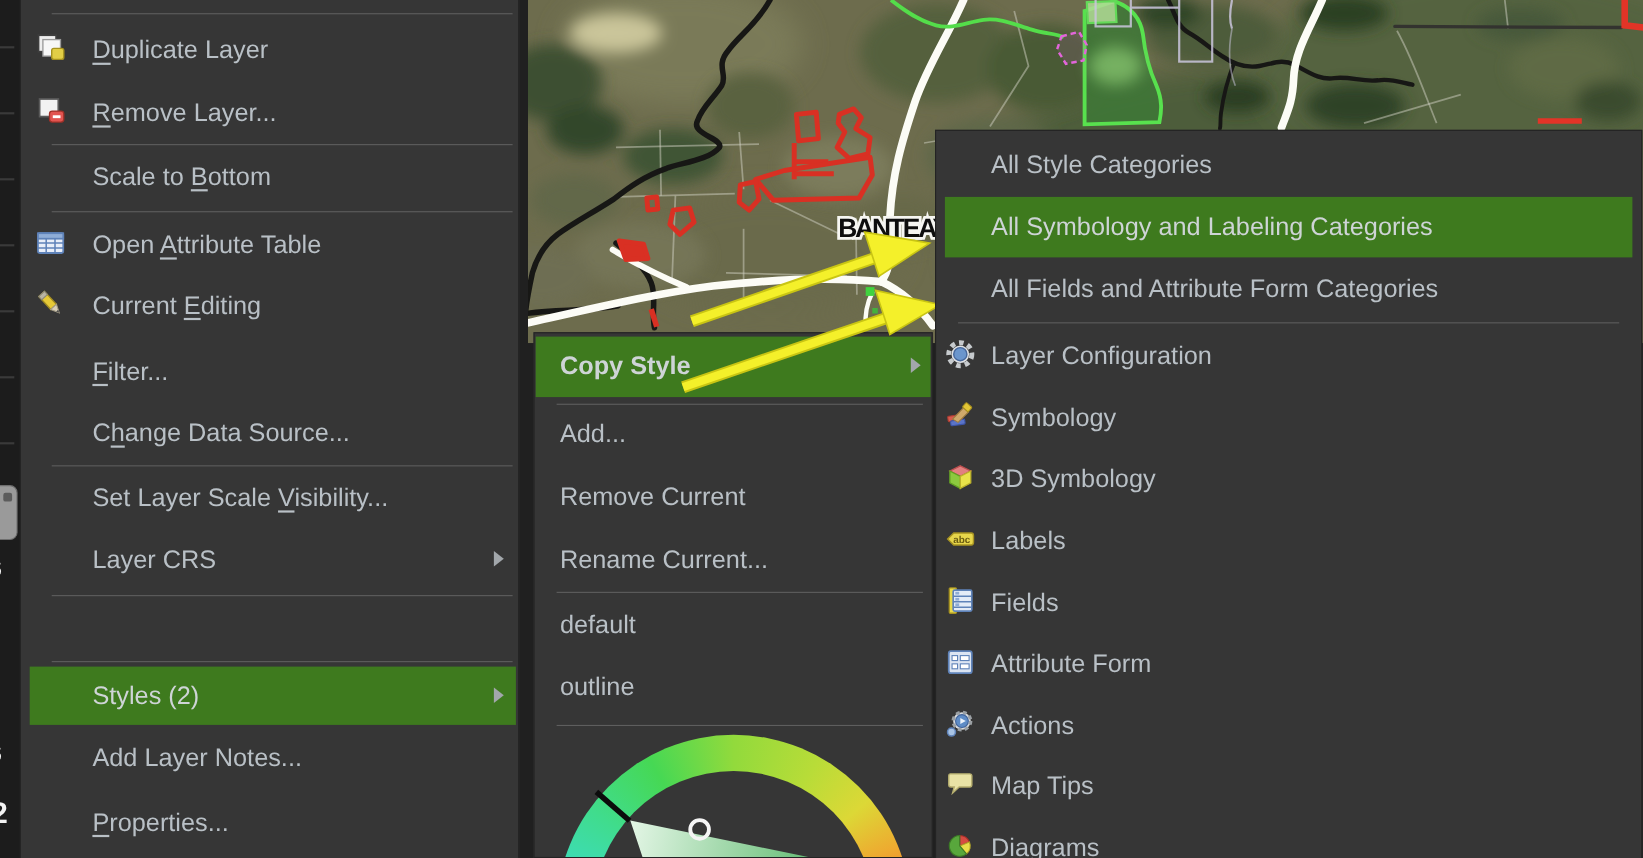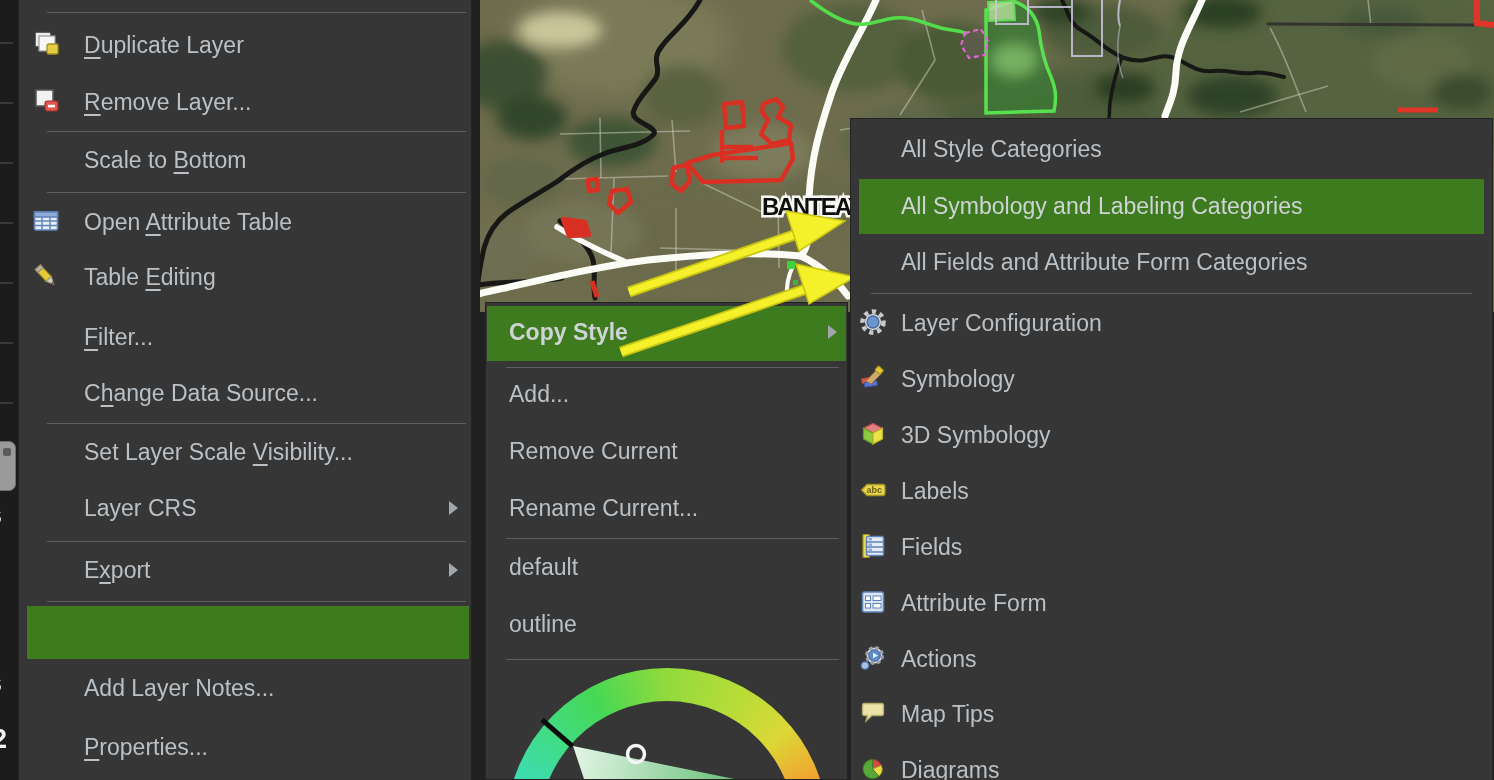--- a/index.html
+++ b/index.html
@@ -236,43 +236,43 @@
         <span class="mi-icon" style="left: 13px;">
           <svg width="28" height="28" viewBox="0 0 28 28">
             <g transform="rotate(-43 14 14)">
               <rect x="10.5" y="2" width="7" height="16" fill="#e6c937" stroke="#a08b23" stroke-width="1.2"></rect>
               <rect x="10.5" y="2" width="7" height="4" fill="#b9b4a4" stroke="#8a8678" stroke-width="1"></rect>
               <polygon points="10.5,18 17.5,18 14,25.5" fill="#d8cfba" stroke="#a39b86" stroke-width="1"></polygon>
               <polygon points="12.8,22.8 15.2,22.8 14,25.5" fill="#4a4a4a"></polygon>
             </g>
           </svg>
         </span>
-        <span class="mi-label" style="left: 65px;"><span class="mn-pre">Table </span><span class="mn-u">E</span><span class="mn-post">diting</span></span>
+        <span class="mi-label" style="left: 65px;"><span class="mn-pre">Current </span><span class="mn-u">E</span><span class="mn-post">diting</span></span>
       </div>
       <div class="menu-row" style="top: 312px;">
         <span class="mi-label" style="left: 65px;"><span class="mn-u">F</span><span class="mn-post">ilter...</span></span>
       </div>
       <div class="menu-row" style="top: 368px;">
         <span class="mi-label" style="left: 65px;"><span class="mn-pre">C</span><span class="mn-u">h</span><span class="mn-post">ange Data Source...</span></span>
       </div>
       <div class="menu-sep" style="top: 423px; left: 28px; right: 5px;"></div>
       <div class="menu-row" style="top: 427px;">
         <span class="mi-label" style="left: 65px;"><span class="mn-pre">Set Layer Scale </span><span class="mn-u">V</span><span class="mn-post">isibility...</span></span>
       </div>
       <div class="menu-row" style="top: 483px;">
         <span class="mi-label" style="left: 65px;"><span class="mn-pre">Layer CRS</span></span>
         <span class="submenu-arrow" style="right: 13px;"></span>
       </div>
       <div class="menu-sep" style="top: 541px; left: 28px; right: 5px;"></div>
-      <div class="menu-row" style="top: 545px;">
-        <span class="mi-label" style="left: 65px;"><span class="mn-pre">E</span><span class="mn-u">x</span><span class="mn-post">port</span></span>
-        <span class="submenu-arrow" style="right: 13px;"></span>
-      </div>
       <div class="menu-sep" style="top: 601px; left: 28px; right: 5px;"></div>
       <div class="menu-hl" style="top: 606px; height: 53px; left: 8px; right: 2px;"></div>
+      <div class="menu-row selected" style="top: 607px;">
+        <span class="mi-label" style="left: 65px;"><span class="mn-pre">Styles (2)</span></span>
+        <span class="submenu-arrow" style="right: 13px;"></span>
+      </div>
       <div class="menu-row" style="top: 663px;">
         <span class="mi-label" style="left: 65px;"><span class="mn-pre">Add Layer Notes...</span></span>
       </div>
       <div class="menu-row" style="top: 722px;">
         <span class="mi-label" style="left: 65px;"><span class="mn-u">P</span><span class="mn-post">roperties...</span></span>
       </div>
     </div>
   <div class="menu" id="menu-style">
     <div class="wheel-area">
       <div class="wheel-ring"></div>

